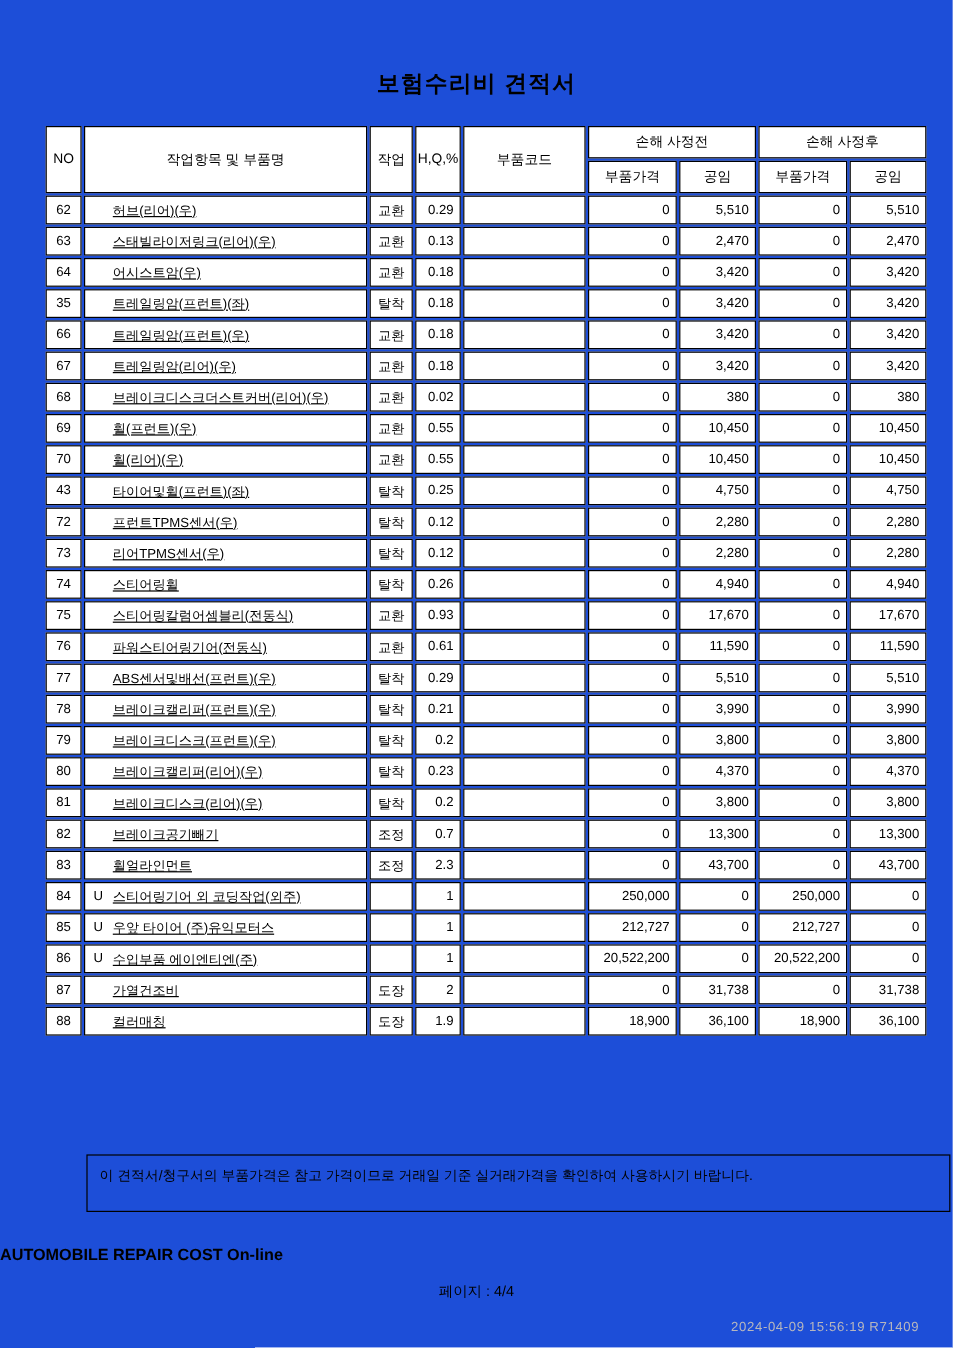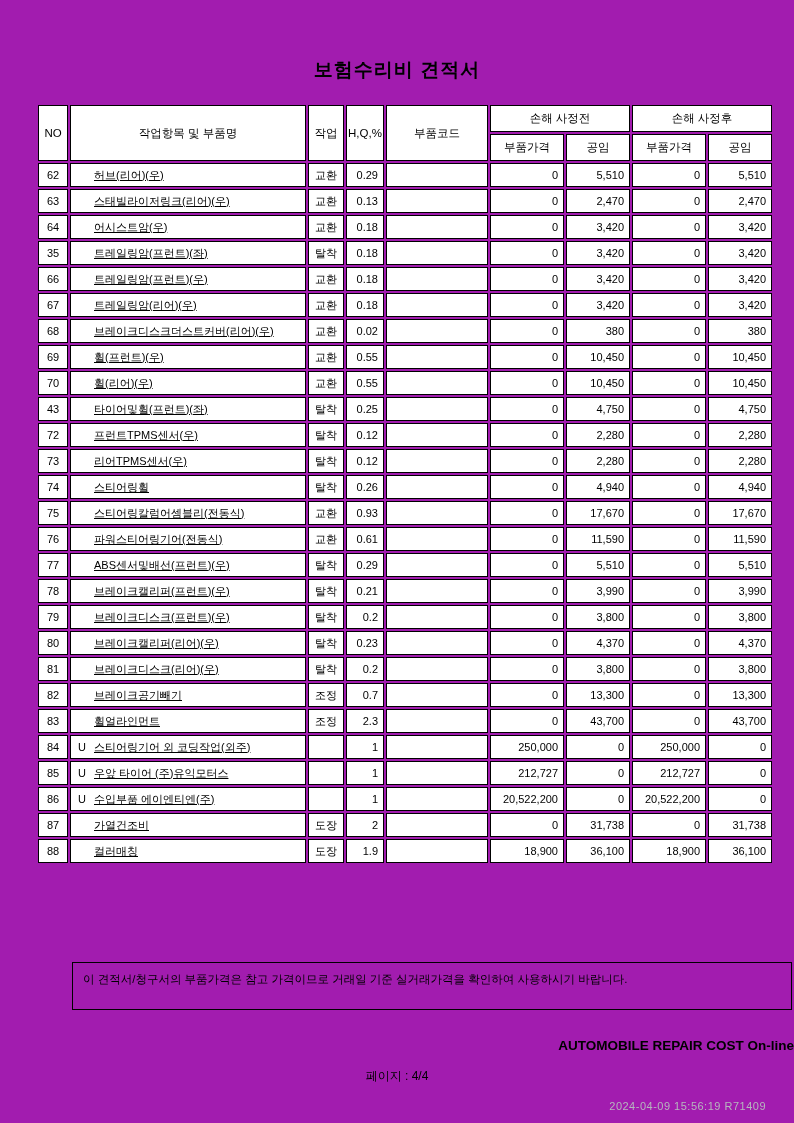--- a/index.html
+++ b/index.html
@@ -4,21 +4,21 @@
 <style>
   html, body {
     margin: 0;
     padding: 0;
     background: #ffffff;
   }
   .sheet {
     position: relative;
     width: 794px;
     height: 1123px;
-    background: #a21caf;
+    background: #1d4ed8;
     font-family: "Liberation Sans", "DejaVu Sans", sans-serif;
     color: #000000;
     overflow: hidden;
   }
   .doc-title {
     position: absolute;
     top: 57px;
     left: 0;
     right: 0;
     text-align: center;
@@ -78,21 +78,21 @@
     box-sizing: border-box;
     font-size: 11.5px;
     padding: 9px 10px;
     margin-left: 36px;
   }
   .brand-line {
     position: absolute;
     top: 1038px;
     left: 0;
     right: 0;
-    text-align: right;
+    text-align: left;
     font-size: 13.5px;
     font-weight: bold;
   }
   .page-line {
     position: absolute;
     top: 1068px;
     left: 0;
     right: 0;
     text-align: center;
     font-size: 12px;

